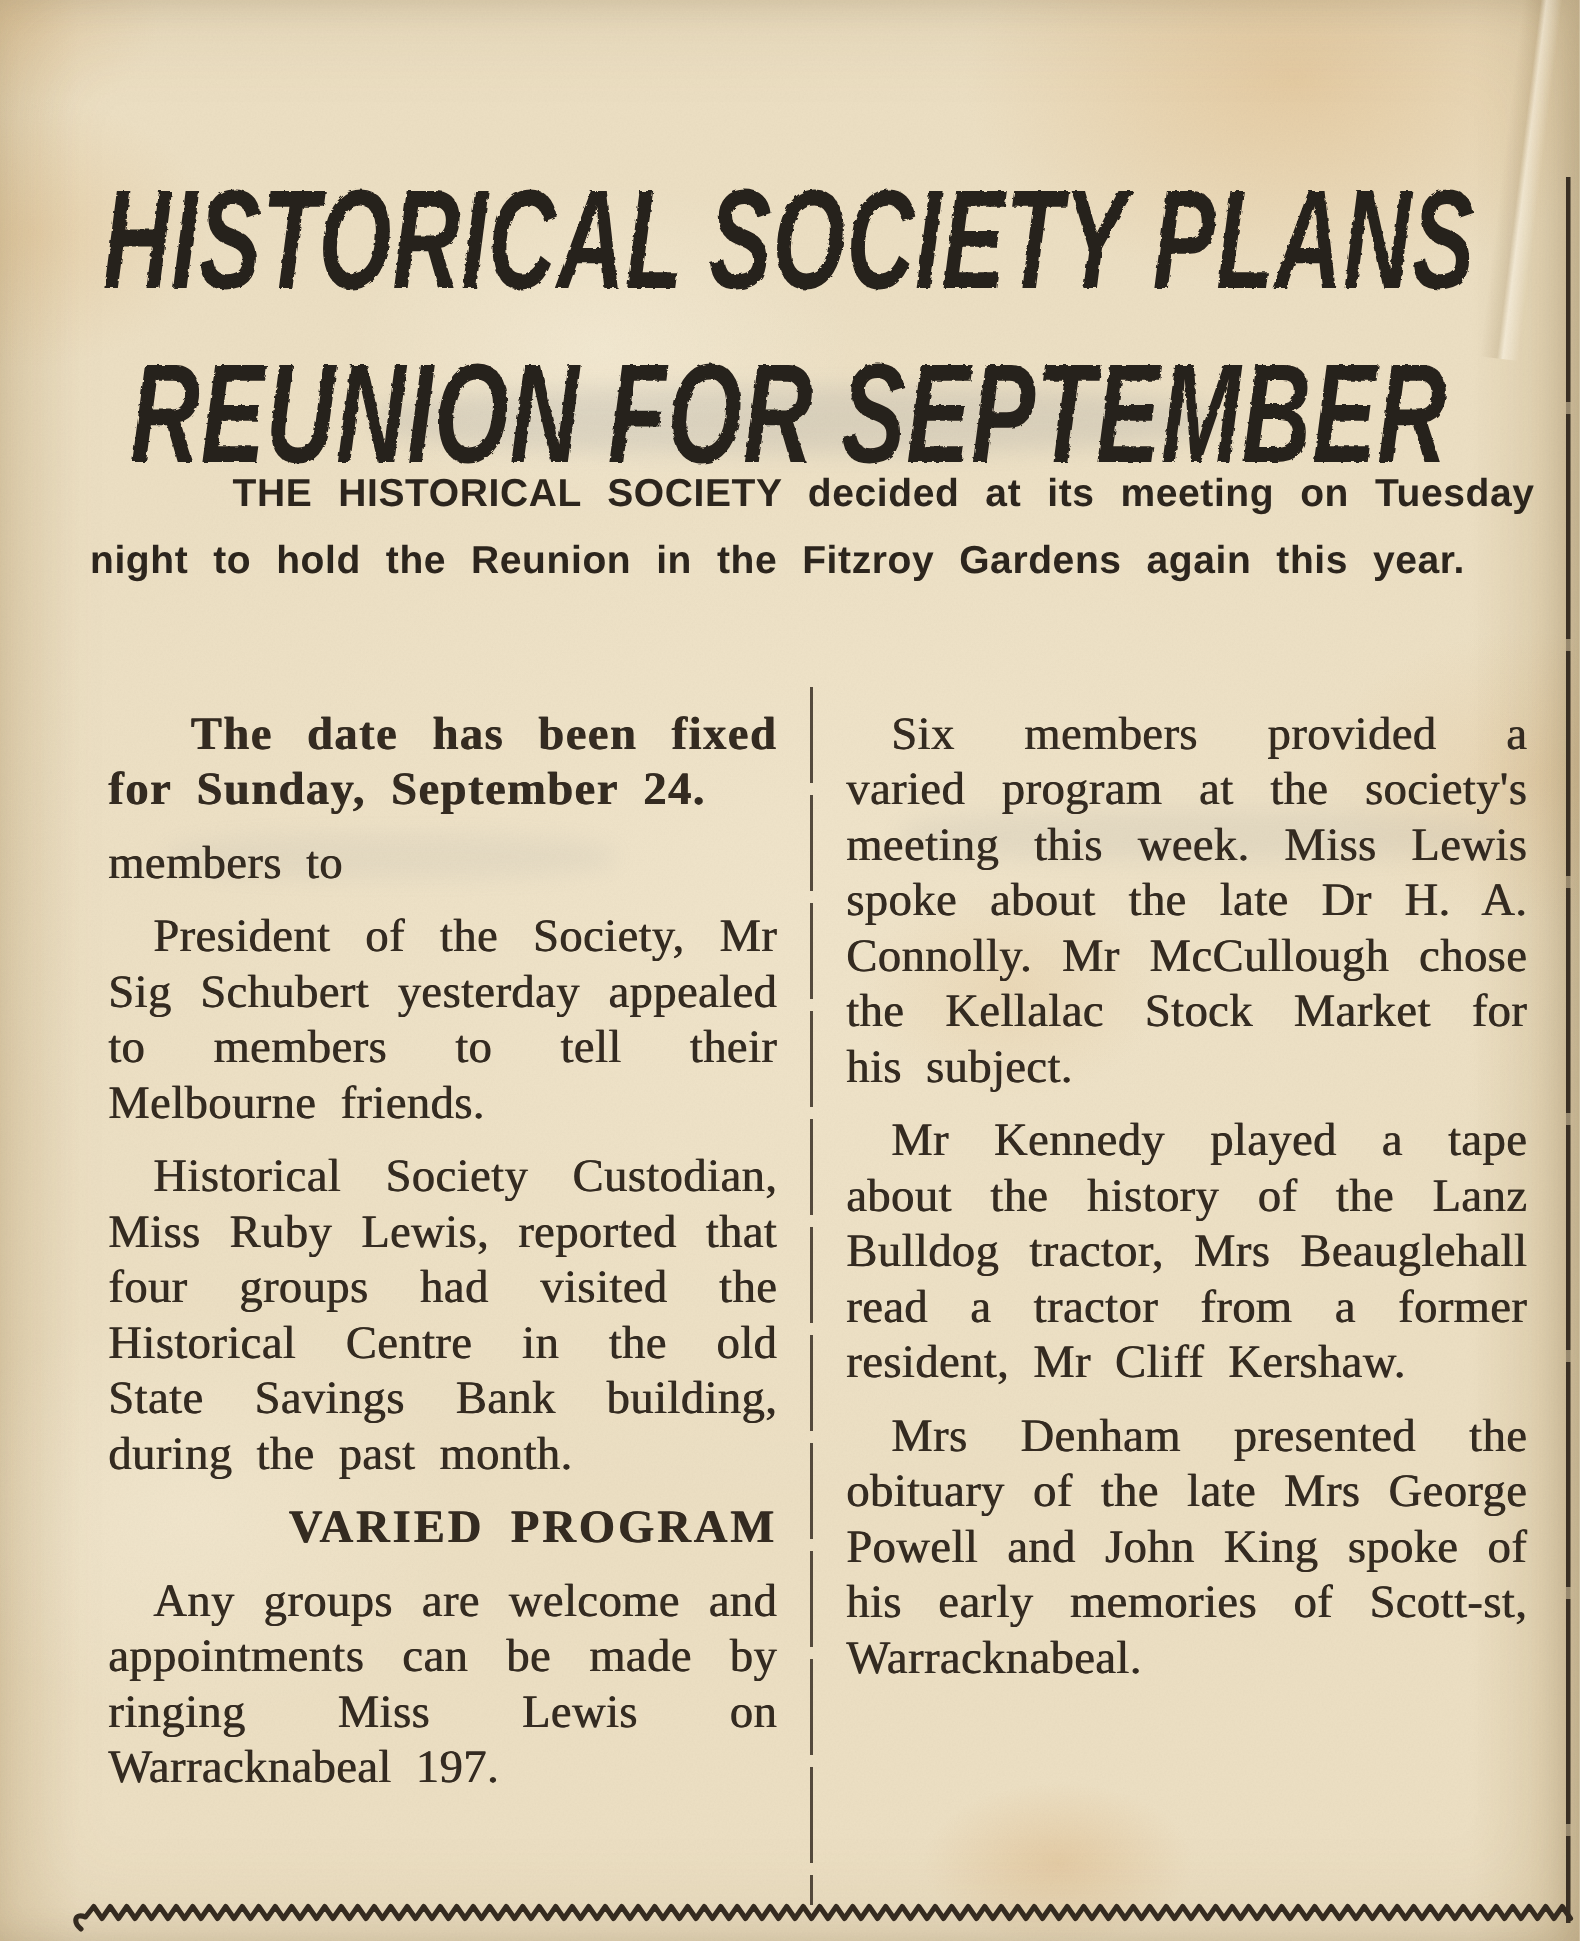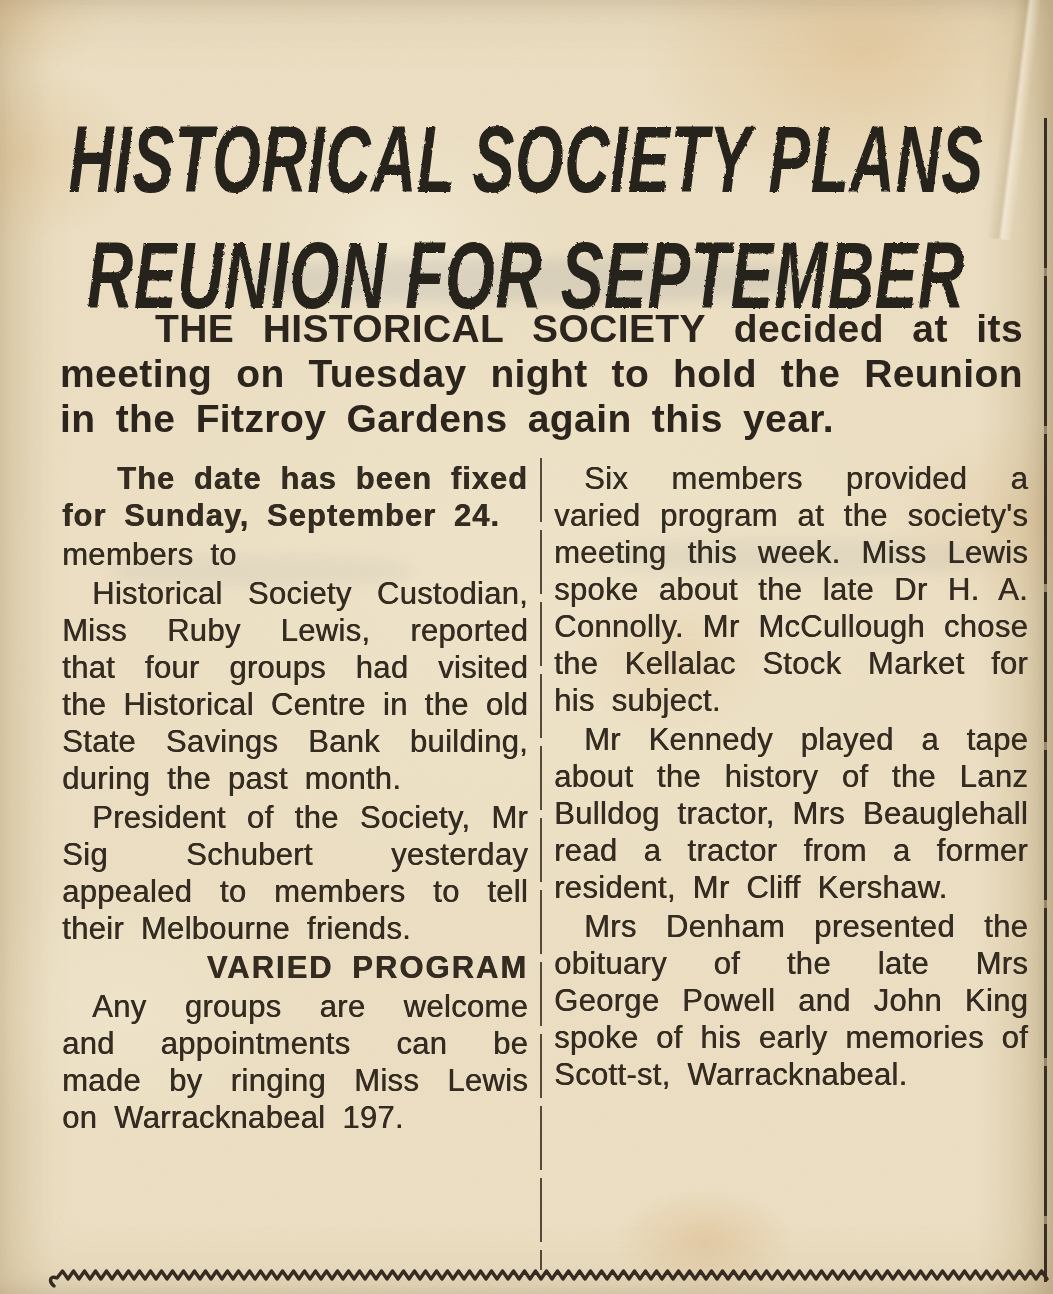--- a/index.html
+++ b/index.html
@@ -49,33 +49,33 @@
     font-size:94px;
     fill:var(--headline-ink);
     letter-spacing:1px;
   }
 
   .lead{
     position:absolute;left:60px;top:306px;width:963px;
     margin:0;
     font-family:"Liberation Sans",sans-serif;
     font-weight:bold;
-    font-size:39px;line-height:45px;
+    font-size:26px;line-height:45px;
     color:#2c251d;
     text-align:justify;
     text-indent:95px;
     word-spacing:9px;letter-spacing:.4px;
   }
 
   .col{position:absolute;top:458px;}
   .col-left{left:60px;width:470px;}
   .col-right{left:552px;width:478px;}
   .para{
-    margin:2px;
-    font-family:Liberation Sans, sans-serif;
+    margin:12px;
+    font-family:Liberation Serif, serif;
     font-size:31px;line-height:37px;
     color:var(--ink);
     text-align:justify;
     word-spacing:8px;letter-spacing:.3px;
     text-shadow:.5px .3px 0 currentColor;
   }
   .para.indent{text-indent:30px;}
   .para.lede{font-weight:bold;text-indent:55px;letter-spacing:1px;}
   .para.orphan{text-indent:0;}
   .para.subhead{font-weight:bold;text-align:right;text-indent:0;letter-spacing:2px;}
@@ -115,22 +115,22 @@
     </defs>
     <text x="526" y="92" text-anchor="middle" textLength="915" lengthAdjust="spacingAndGlyphs" filter="url(#rough)">HISTORICAL SOCIETY PLANS</text>
     <text x="526" y="208" text-anchor="middle" textLength="878" lengthAdjust="spacingAndGlyphs" filter="url(#rough)">REUNION FOR SEPTEMBER</text>
   </svg>
 
   <p class="lead"><span>THE HISTORICAL SOCIETY</span><span> decided at its meeting on Tuesday night to hold the Reunion in the Fitzroy Gardens again this year.</span></p>
 
   <div class="col col-left">
       <p class="para lede">The date has been fixed for Sunday, September 24.</p>
       <p class="para orphan">members to</p>
+      <p class="para indent">President of the Society, Mr Sig Schubert yesterday appealed to members to tell their Melbourne friends.</p>
       <p class="para indent">Historical Society Custodian, Miss Ruby Lewis, reported that four groups had visited the Historical Centre in the old State Savings Bank building, during the past month.</p>
-      <p class="para indent">President of the Society, Mr Sig Schubert yesterday appealed to members to tell their Melbourne friends.</p>
       <p class="para subhead">VARIED PROGRAM</p>
       <p class="para indent">Any groups are welcome and appointments can be made by ringing Miss Lewis on Warracknabeal 197.</p>
     </div>
   <div class="divider"></div>
   <div class="col col-right">
       <p class="para indent">Six members provided a varied program at the society's meeting this week. Miss Lewis spoke about the late Dr H. A. Connolly. Mr McCullough chose the Kellalac Stock Market for his subject.</p>
       <p class="para indent">Mr Kennedy played a tape about the history of the Lanz Bulldog tractor, Mrs Beauglehall read a tractor from a former resident, Mr Cliff Kershaw.</p>
       <p class="para indent">Mrs Denham presented the obituary of the late Mrs George Powell and John King spoke of his early memories of Scott-st, Warracknabeal.</p>
     </div>
 

